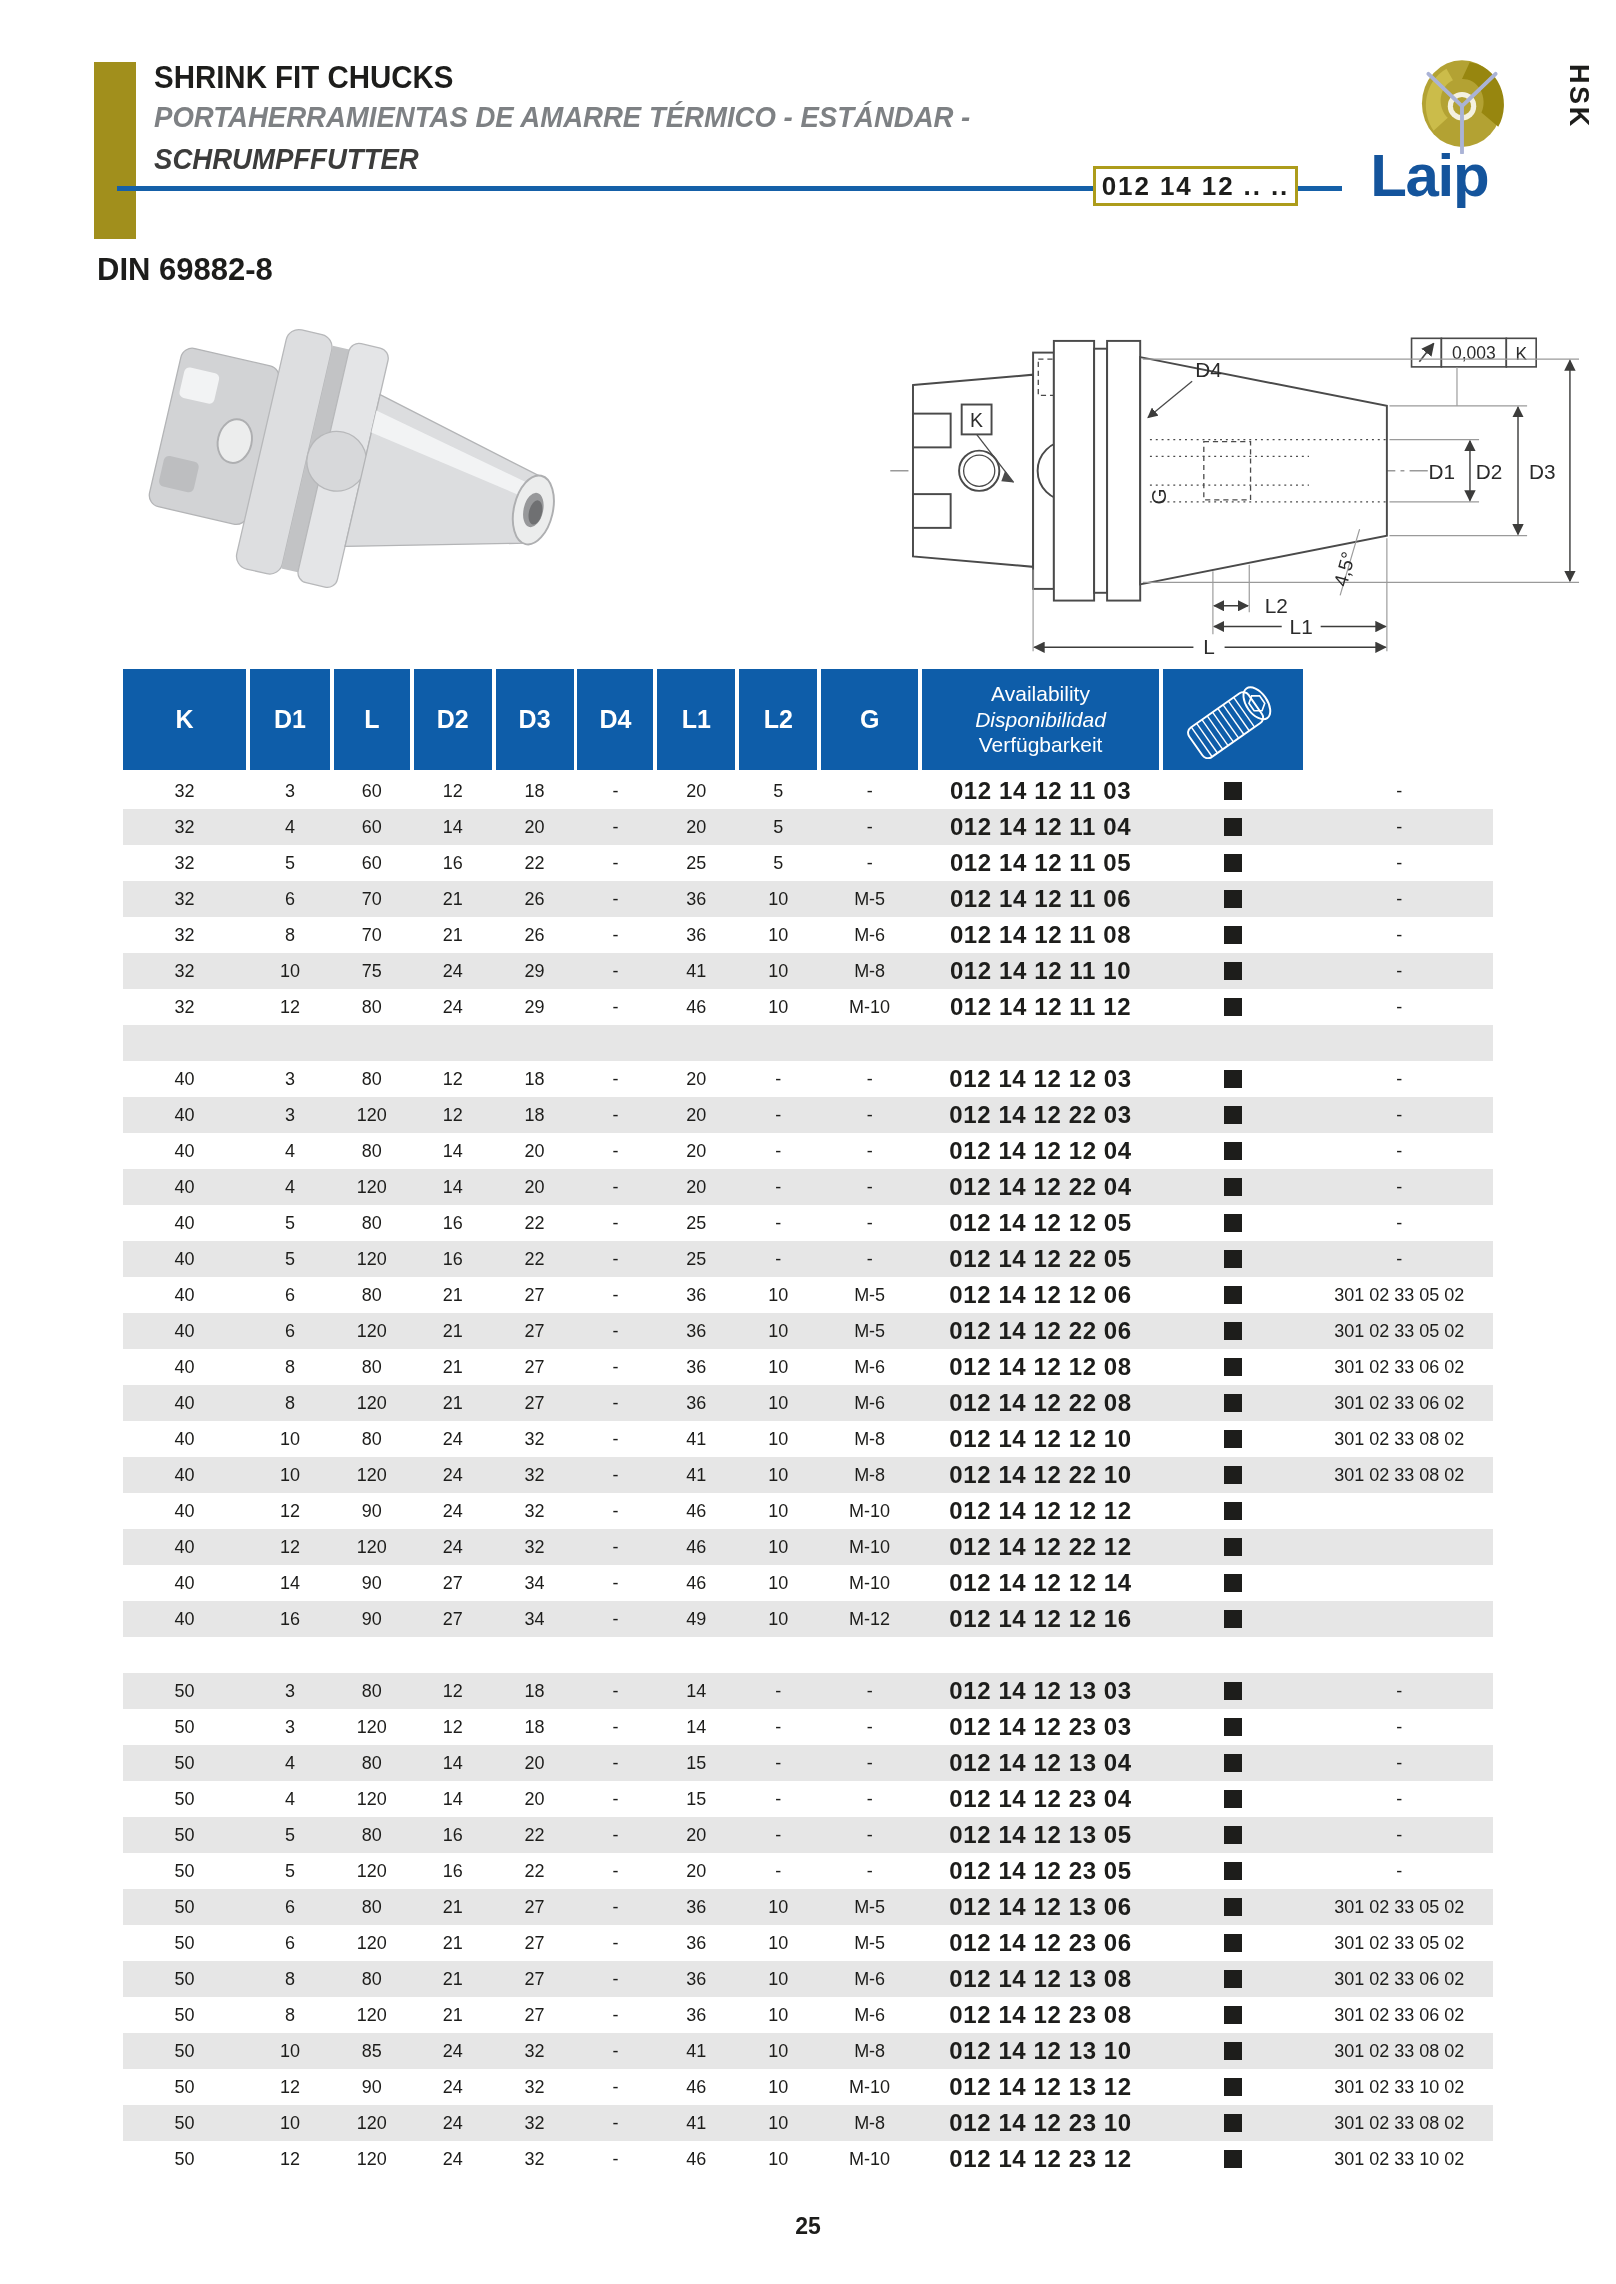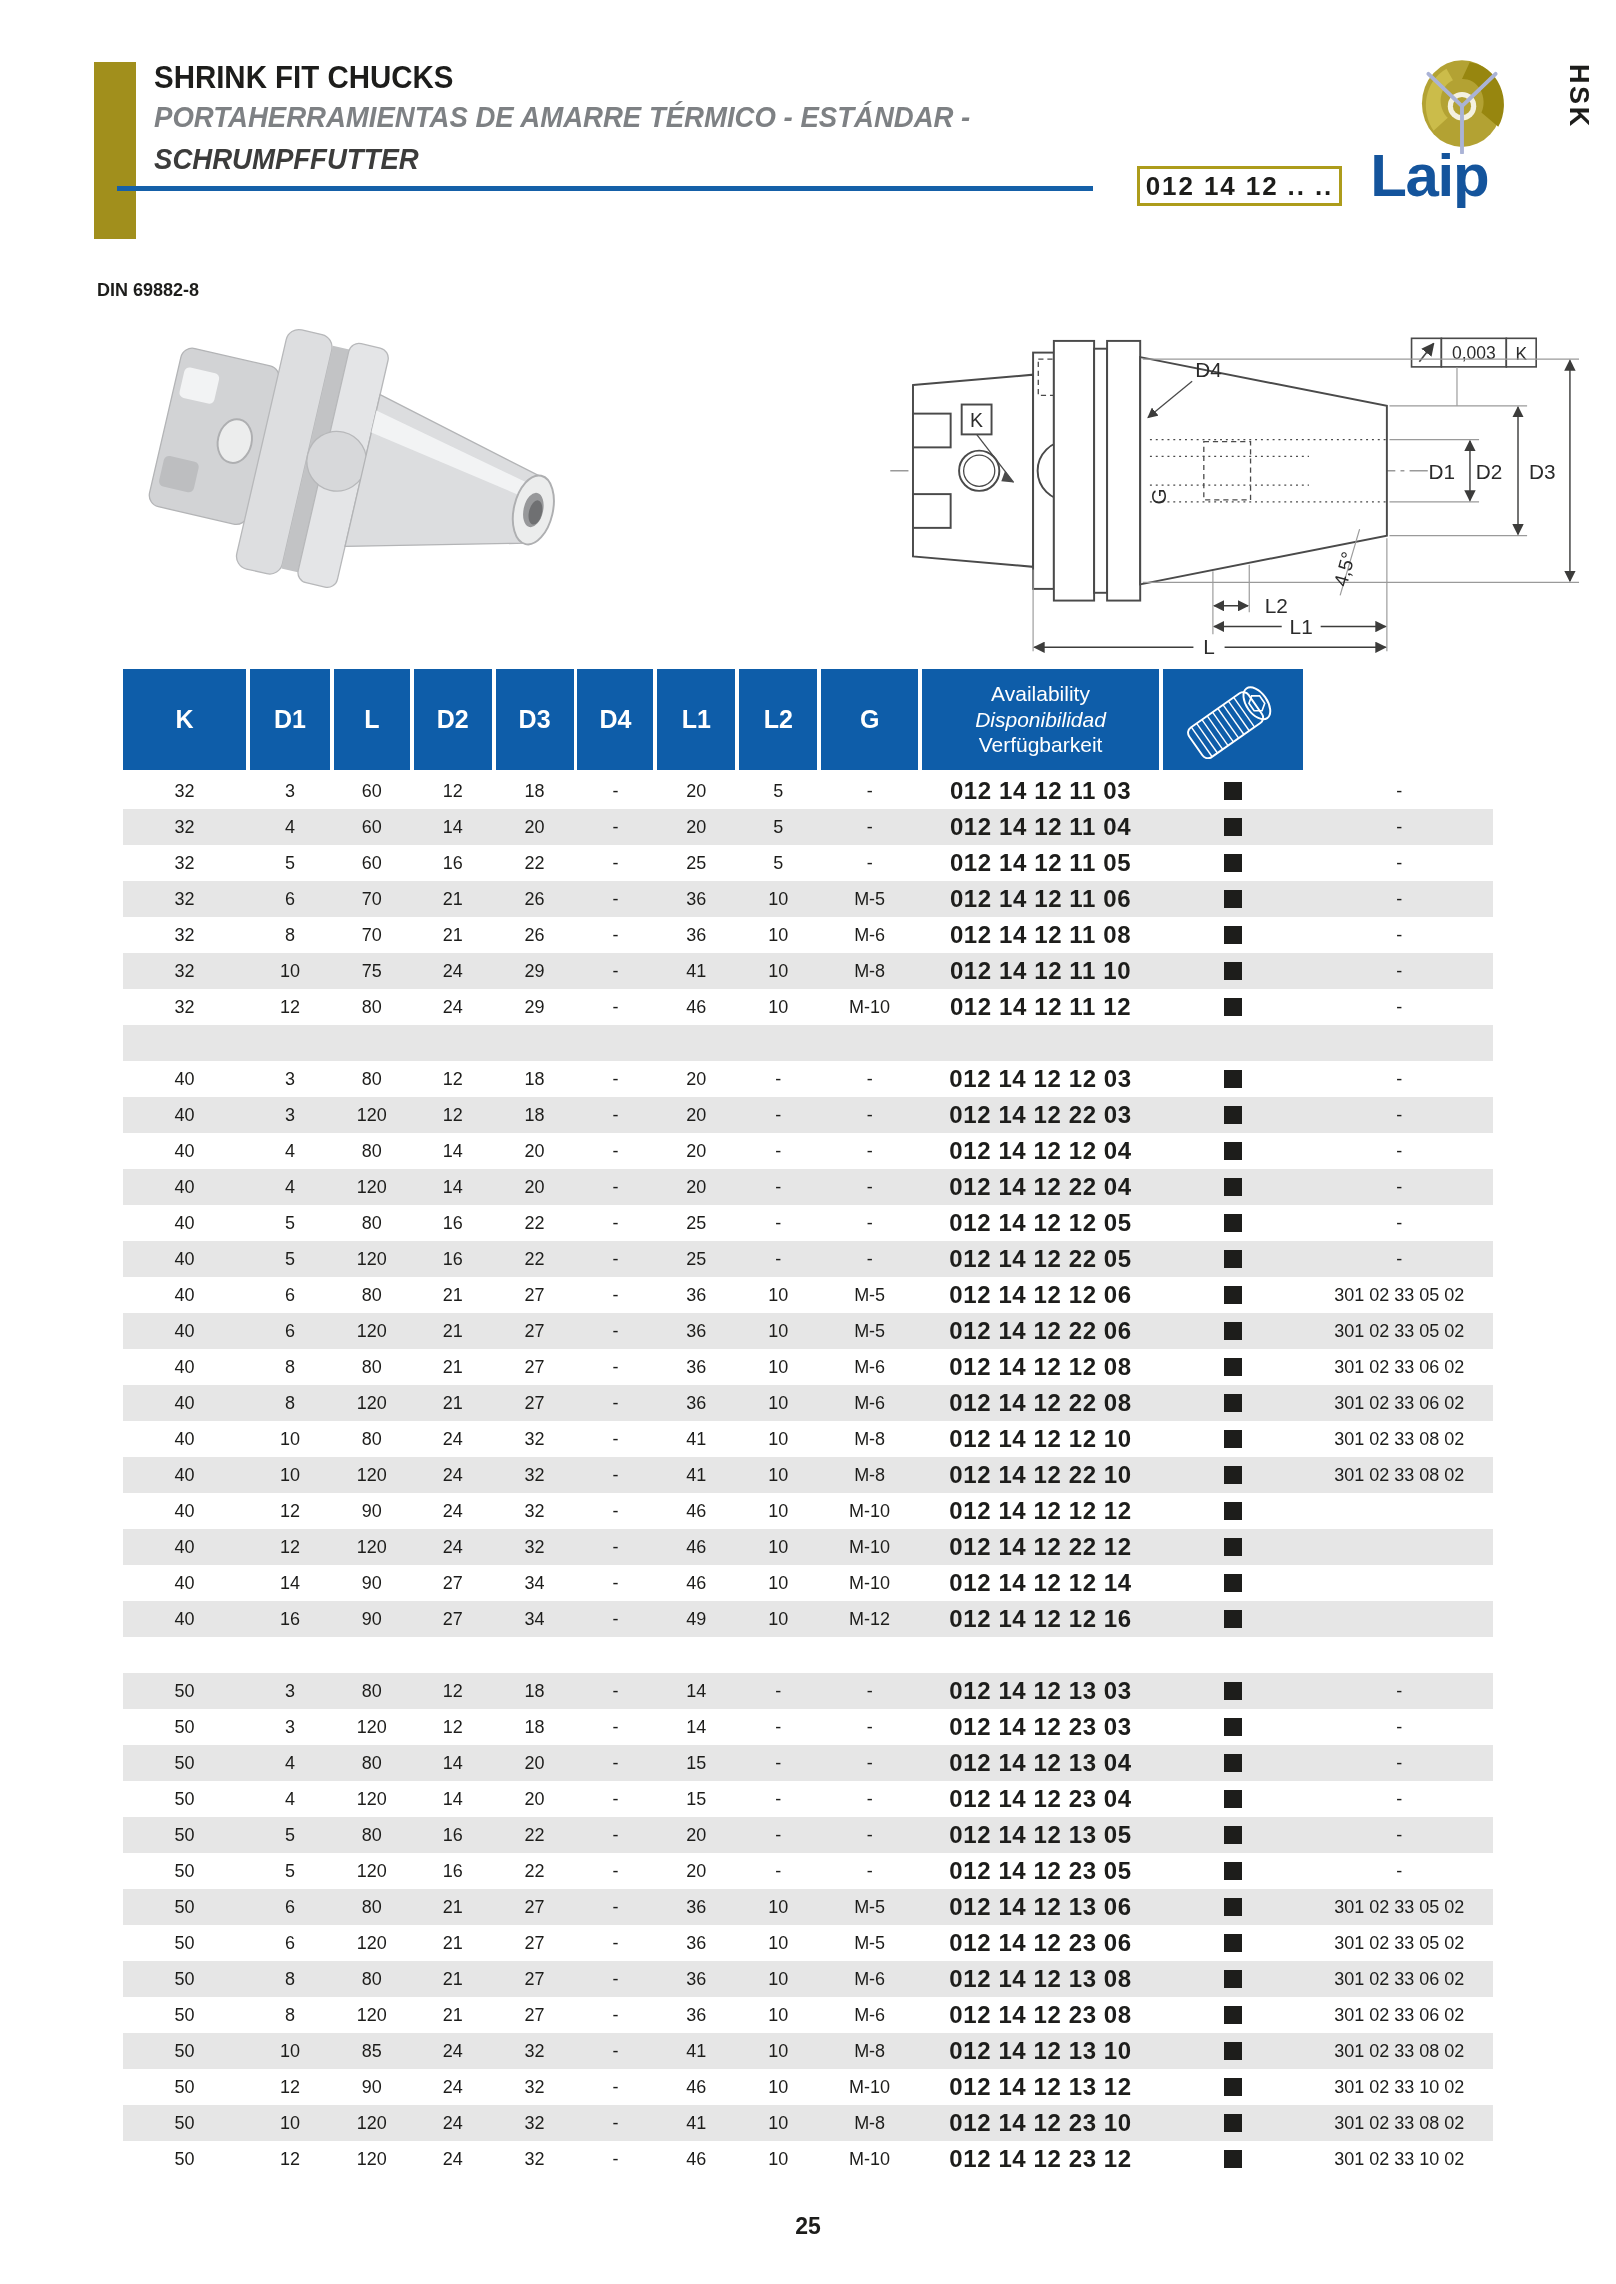--- a/index.html
+++ b/index.html
@@ -11,28 +11,28 @@
   .title-en{position:absolute;left:154px;top:60px;font-size:31px;font-weight:bold;color:#1d1d1b;
             transform:scaleX(.95);transform-origin:left top;white-space:nowrap;}
   .title-es{position:absolute;left:154px;top:101px;font-size:29px;font-weight:bold;font-style:italic;
             color:#7e8184;transform:scaleX(.95);transform-origin:left top;white-space:nowrap;}
   .title-de{position:absolute;left:154px;top:143px;font-size:29px;font-weight:bold;font-style:italic;
             color:#3c3c3b;transform:scaleX(.95);transform-origin:left top;white-space:nowrap;}
   .blue-rule{position:absolute;left:117px;top:186px;width:976px;height:4.5px;background:#1560a8;}
   .blue-rule-right{position:absolute;left:1298px;top:186px;width:44px;height:4.5px;background:#1560a8;}
   .code-box{position:absolute;left:1093px;top:166px;width:199px;height:34px;background:#fff;
             border:3.9px solid #ad9c1b;display:flex;align-items:center;justify-content:center;
-            font-size:26px;font-weight:bold;letter-spacing:1.9px;color:#1d1d1b;margin-left:44px;}
+            font-size:26px;font-weight:bold;letter-spacing:1.9px;color:#1d1d1b;}
   .hsk-label{position:absolute;left:1563px;top:64px;writing-mode:vertical-rl;
              font-size:27px;font-weight:bold;letter-spacing:2.6px;color:#1d1d1b;}
   .logo{position:absolute;left:1365px;top:57px;width:175px;height:159px;}
   .logo-emblem{position:absolute;left:45px;top:0px;}
   .logo-text{position:absolute;left:5.2px;top:84px;font-size:60px;font-weight:bold;
              color:#14549c;letter-spacing:-1.3px;}
-  .din-label{position:absolute;left:97px;top:252px;font-size:18px;font-weight:bold;color:#1d1d1b;margin-top:28px;}
+  .din-label{position:absolute;left:97px;top:252px;font-size:31px;font-weight:bold;color:#1d1d1b;}
 
   
   .photo{position:absolute;left:123px;top:279px;}
   .drawing{position:absolute;left:815px;top:276px;}
   .drawing text{font-family:"Liberation Sans", sans-serif;}
 
   
   .table{position:absolute;left:123px;top:669px;width:1370px;}
   .tgrid{display:grid;grid-template-columns:123px 80px 76px 78px 78px 76px 78px 78px 97px 237px 140px 185px;
          column-gap:3.9px;}

